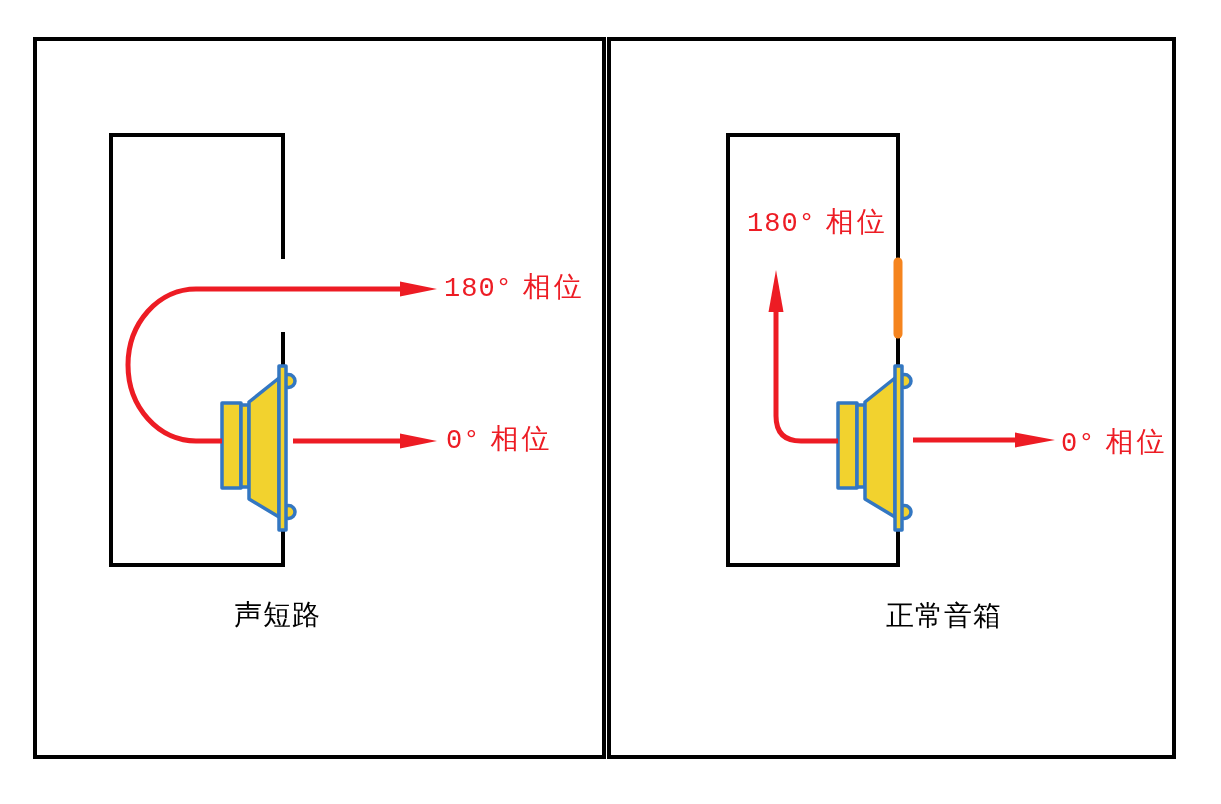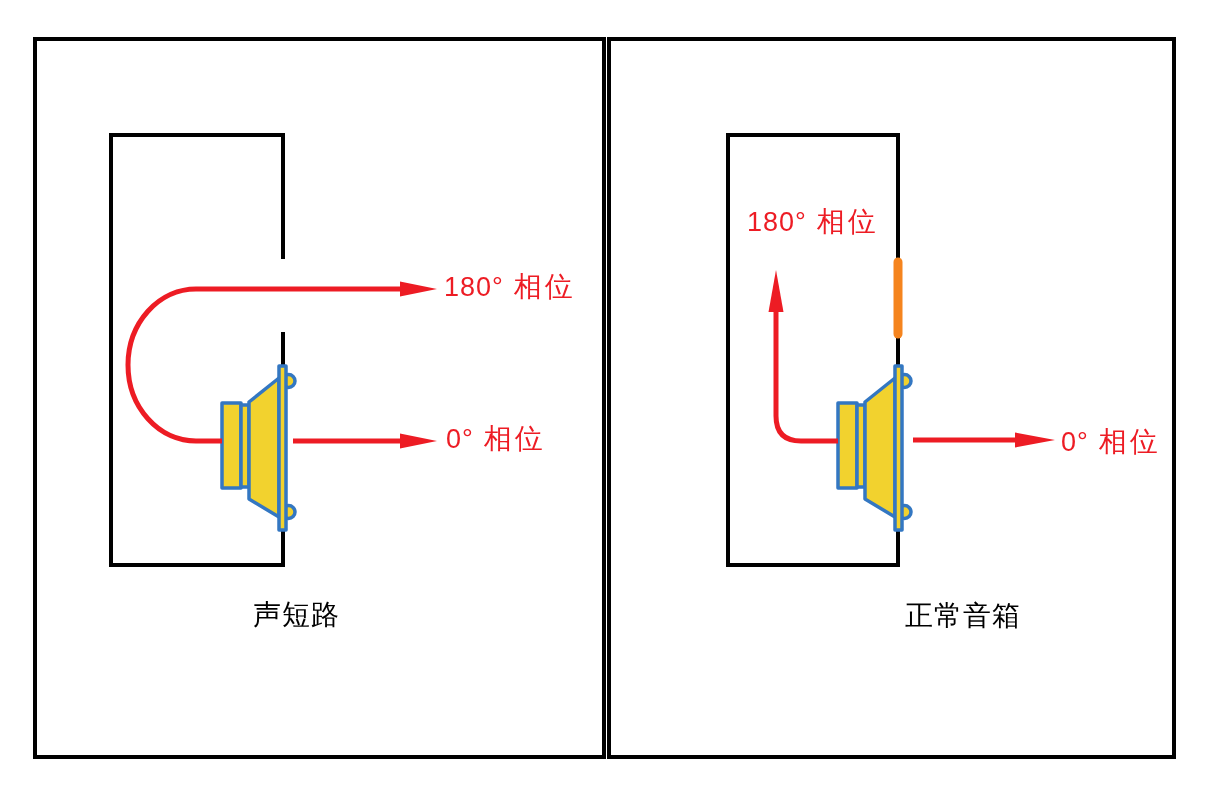--- a/index.html
+++ b/index.html
@@ -3,29 +3,28 @@
 <meta charset="utf-8">
 <style>
   html,body{margin:0;padding:0;background:#fff;}
   #stage{
     position:relative;width:1221px;height:804px;background:#fff;overflow:hidden;
     font-family:"Liberation Sans","DejaVu Sans",sans-serif;
   }
   #artwork{position:absolute;left:0;top:0;}
   .overlay-label{position:absolute;line-height:1;white-space:nowrap;}
   .phase-label{font-size:27px;color:var(--arrow_red,#ED1C24);font-weight:400;}
-  .phase-label .deg{font-family:Liberation Sans, sans-serif;letter-spacing:1px;}
+  .phase-label .deg{font-family:Liberation Mono, monospace;letter-spacing:1px;}
   .phase-label .cjk{
     font-family:"Liberation Serif","DejaVu Serif",serif;
     margin-left:10px;letter-spacing:3px;font-size:28px;margin-top:32px;
   }
   .caption{
     font-size:28px;color:var(--line,#000);letter-spacing:1px;
     font-family:"Liberation Serif","DejaVu Serif",serif;
-    margin-left:19px;
   }
 </style>
 </head>
 <body>
 
 <div id="stage">
 
   <svg id="artwork" width="1221" height="804" viewBox="0 0 1221 804">
 
     <g fill="none" stroke-width="4" stroke="#000000">

